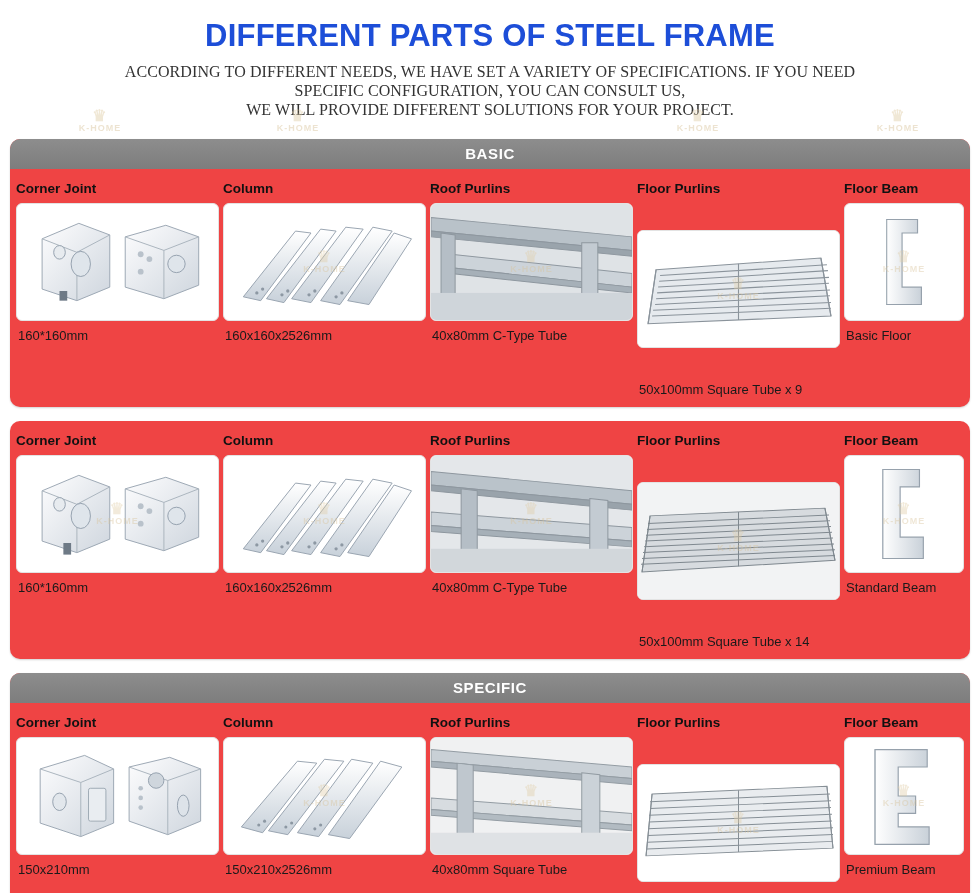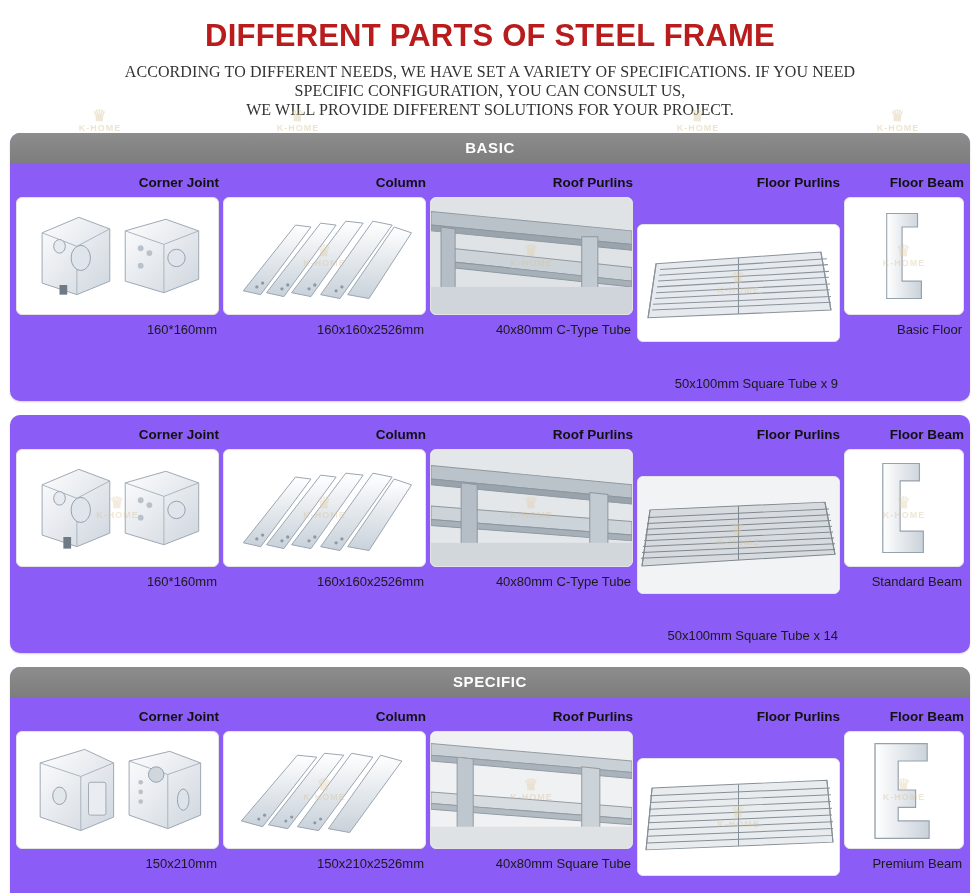--- a/index.html
+++ b/index.html
@@ -20,21 +20,21 @@
   
   .header {
     text-align: center;
     padding: 18px 40px 6px 40px;
   }
   .header h1 {
     margin: 0 0 8px 0;
     font-size: 31px;
     font-weight: bold;
     letter-spacing: 0.2px;
-    color: #b91c1c;
+    color: #1d4ed8;
   }
   .header .sub {
     font-size: 16px;
     line-height: 19px;
     color: #333;
     letter-spacing: 0.1px;
     font-family: Liberation Serif, serif;
   }
 
   
@@ -52,22 +52,22 @@
   }
   .wm .crown {
     font-size: 16px;
     line-height: 15px;
     display: block;
     color: #e0cda6;
   }
 
   
   .panel {
-    margin: 8px 10px 14px 10px;
-    background: #8b5cf6;
+    margin: 14px 10px 14px 10px;
+    background: #ef4444;
     border-radius: 10px;
     box-shadow: 0 1px 2px rgba(0,0,0,0.18);
     overflow: hidden;
     position: relative;
   }
   .panel-title {
     background: linear-gradient(#8d8d8d, #7d7d7d);
     color: #ffffff;
     text-align: center;
     font-size: 15px;
@@ -79,21 +79,21 @@
   .cols {
     display: flex;
     align-items: stretch;
     padding: 6px 6px 8px 6px;
     gap: 4px;
   }
   .col {
     flex: 1 1 0;
     display: flex;
     flex-direction: column;
-    align-items: flex-end;
+    align-items: flex-start;
     min-width: 0;
   }
   .col.w-corner { flex: 0 0 203px; }
   .col.w-column { flex: 0 0 203px; }
   .col.w-roof   { flex: 0 0 203px; }
   .col.w-floorp { flex: 0 0 203px; gap: 27px; }
   .col.w-beam   { flex: 1 1 auto; }
 
   .col-head {
     font-size: 13.5px;

